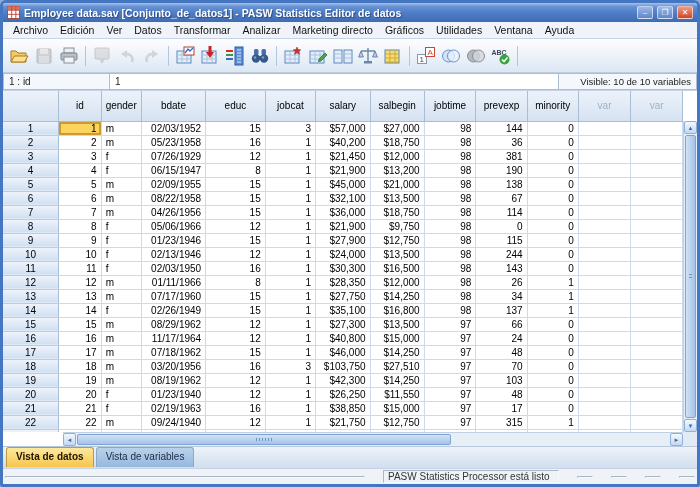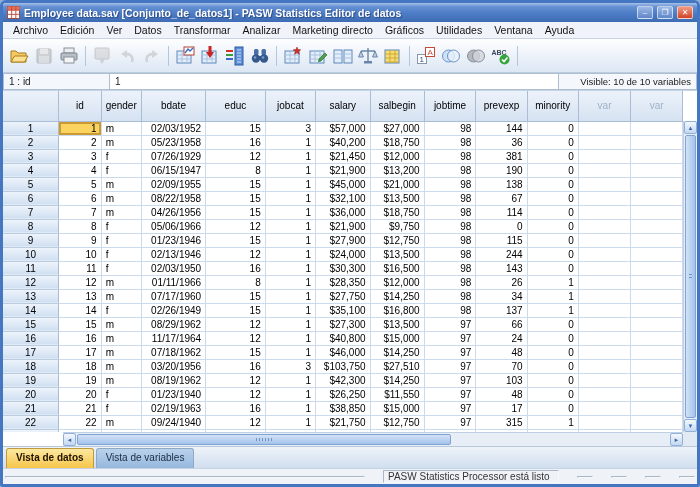--- a/index.html
+++ b/index.html
@@ -64,21 +64,21 @@
   .vthumb{flex:1;margin:1px 1px;background:linear-gradient(90deg,#d3e2f7,#a4c2ea);border:1px solid #7fa4d4;
           border-radius:2px;position:relative;}
   .vthumb::after{content:"";position:absolute;left:3px;right:3px;top:50%;margin-top:-3px;height:6px;
                  background:repeating-linear-gradient(#6f94c4 0 1px,transparent 1px 3px);}
   .hthumb{width:60%;margin:1px 1px;background:linear-gradient(#d3e2f7,#a4c2ea);border:1px solid #7fa4d4;
           border-radius:2px;position:relative;}
   .hthumb::after{content:"";position:absolute;top:3px;bottom:3px;left:50%;margin-left:-8px;width:16px;
                  background:repeating-linear-gradient(90deg,#6f94c4 0 1px,transparent 1px 3px);}
   .htrack{flex:1;}
   
-  .tabbar{height:21px;flex:0 0 21px;background:linear-gradient(#eef3f9,#d0deee);display:flex;align-items:center;
+  .tabbar{height:21px;flex:0 0 21px;background:linear-gradient(#eef3f9,#d0deee);display:flex;align-items:flex-start;
           padding-left:3px;gap:2px;border-top:1px solid #b8c8dc;}
   .tab{height:19px;line-height:18px;padding:0 9px;font-size:10px;border:1px solid #8fa8c4;border-bottom:none;
        border-radius:3px 3px 0 0;background:linear-gradient(#b9d2ec,#96b8de);color:#1c2c40;white-space:nowrap;}
   .tab.active{background:linear-gradient(#fde9a0,#f6c54b);font-weight:bold;border-color:#bf9a3e;color:#201400;}
   
   .statusbar{height:16px;flex:0 0 16px;background:#eff3f8;border-top:1px solid #c6d3e4;display:flex;font-size:10px;
              color:#333;align-items:center;gap:18px;padding:1px 2px;box-sizing:border-box;}
   .sb{border:1px solid;border-color:#a8b6c8 #f6f9fc #f6f9fc #a8b6c8;box-sizing:border-box;}
   .sb-left{flex:1;}
   .sb-msg{width:176px;flex:0 0 176px;display:flex;align-items:center;padding:0 4px;white-space:nowrap;overflow:hidden;}

